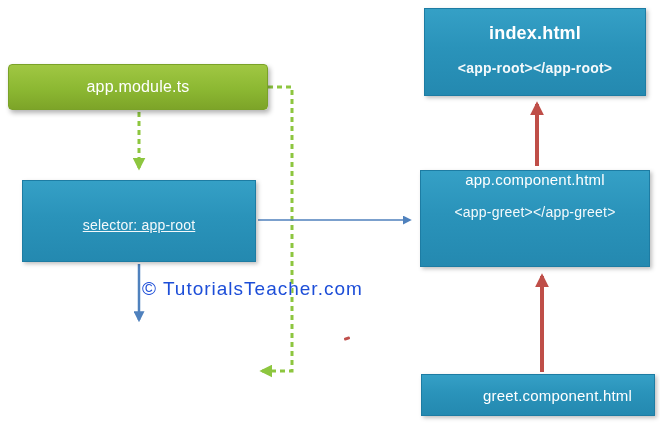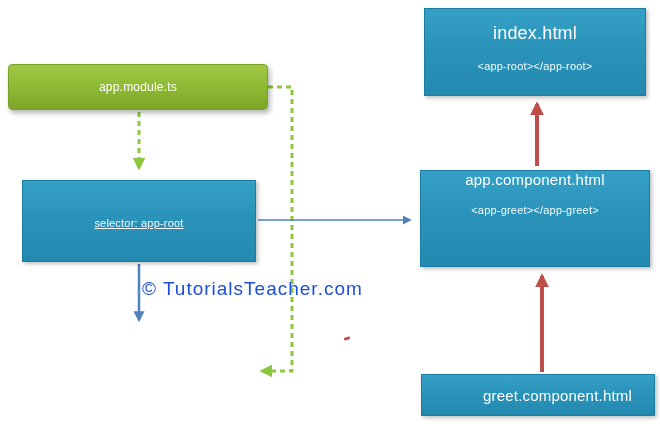--- a/index.html
+++ b/index.html
@@ -24,35 +24,35 @@
     box-shadow:2px 2px 4px rgba(0,0,0,0.25);
   }
   .node-green{
     background:linear-gradient(180deg,#a0c743 0%, #8cb832 55%, #7da428 100%);
     border:1px solid #7aa228;
     border-radius:4px;
     box-shadow:2px 3px 5px rgba(0,0,0,0.30);
     justify-content:center;
   }
   .node .title{font-size:15px;letter-spacing:0.2px;}
-  .node .subtitle{font-size:11px;opacity:0.95;letter-spacing:0.2px;}
+  .node .subtitle{font-size:14px;opacity:0.95;letter-spacing:0.2px;}
 
   
   .n-module{left:8px;top:64px;width:260px;height:46px;}
-  .n-module .title{font-size:12px;}
+  .n-module .title{font-size:16px;}
 
   .n-appts{left:22px;top:180px;width:234px;height:82px;}
   .n-appts .title{margin-top:11px;}
   .n-appts .subtitle{margin-top:36px;text-decoration:underline;}
 
   .n-greetts{left:22px;top:332px;width:228px;height:84px;}
   .n-greetts .title{margin-top:12px;}
   .n-greetts .subtitle{margin-top:20px;}
 
-  .n-index{left:424px;top:8px;width:222px;height:88px;}
+  .n-index{left:424px;top:8px;width:222px;height:88px;font-weight:bold;}
   .n-index .title{margin-top:14px;font-size:18px;}
   .n-index .subtitle{margin-top:16px;}
 
   .n-apphtml{left:420px;top:170px;width:230px;height:97px;}
   .n-apphtml .title{margin-top:0;}
   .n-apphtml .subtitle{margin-top:16px;}
 
   .n-greethtml{left:421px;top:374px;width:234px;height:42px;justify-content:center;padding-left:39px;}
 
   .watermark{

